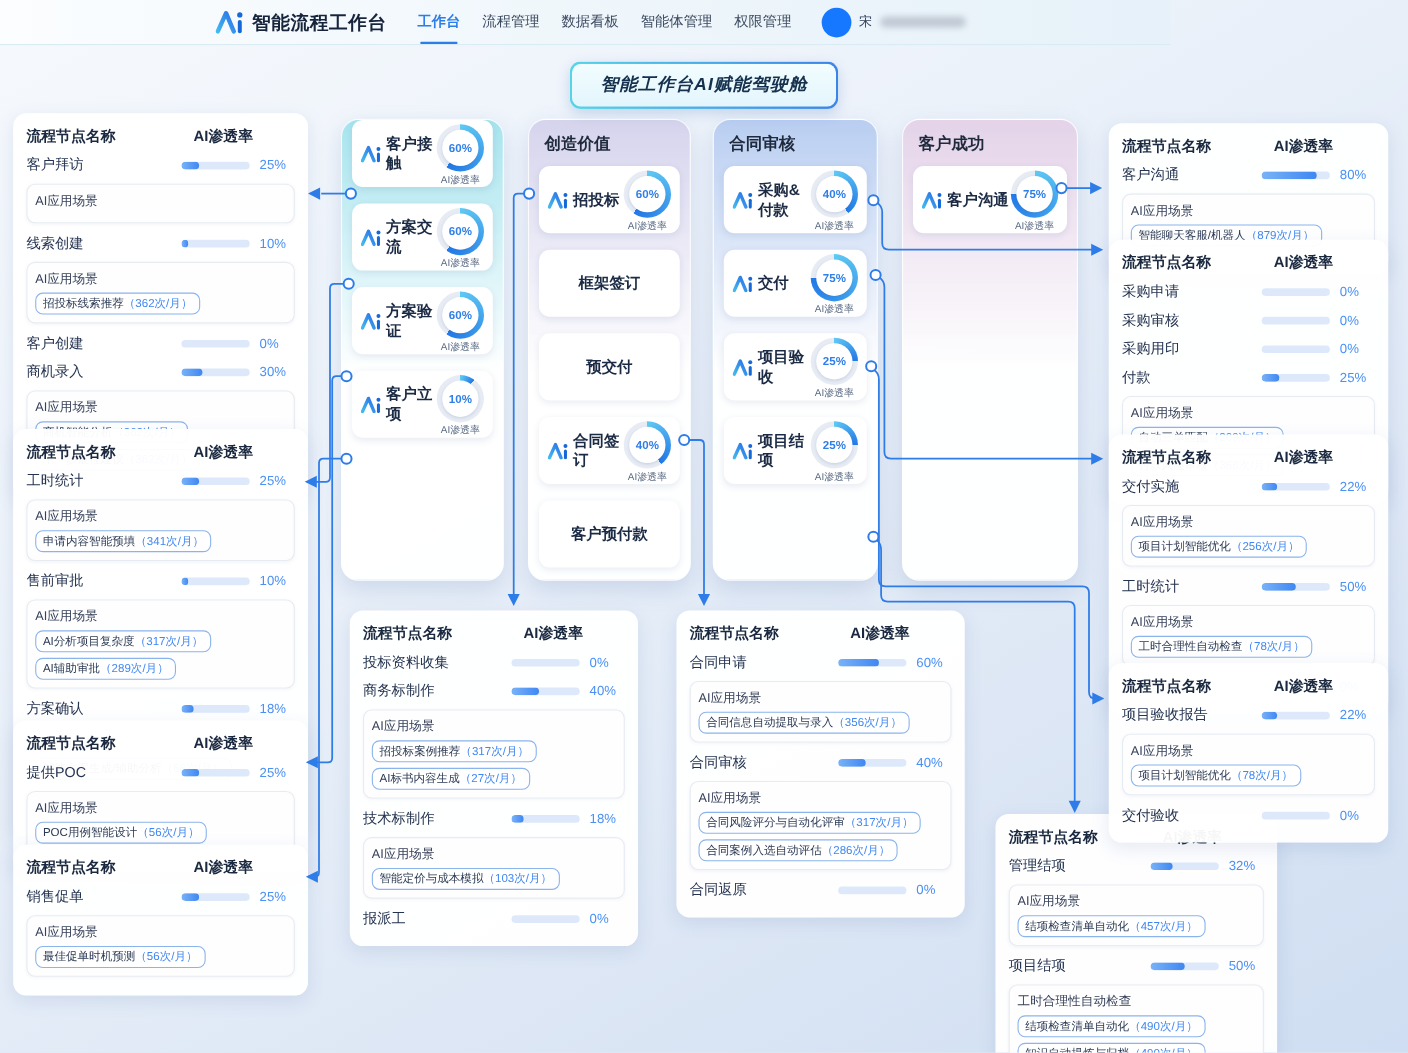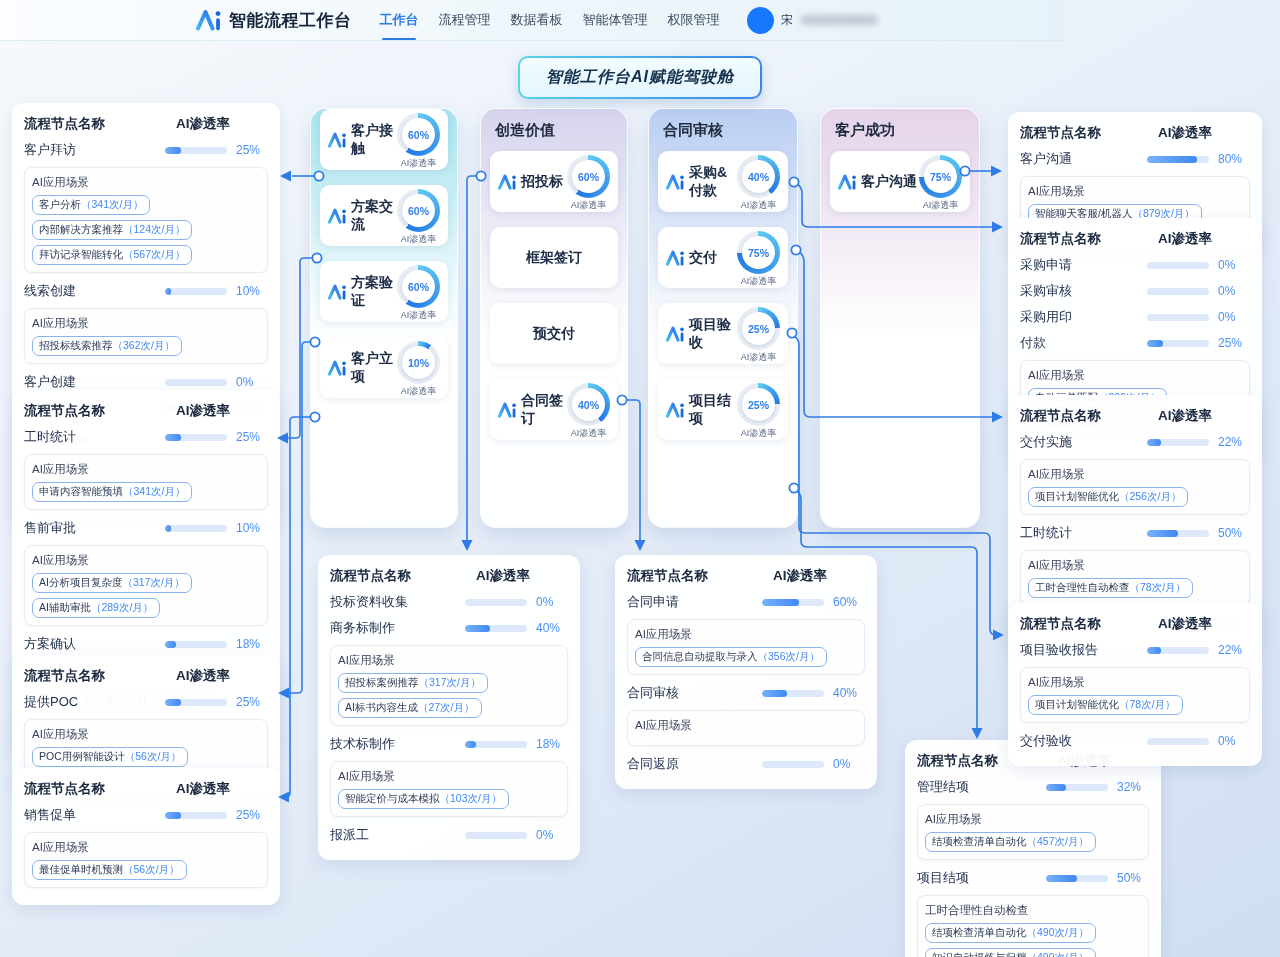--- a/index.html
+++ b/index.html
@@ -140,25 +140,20 @@
         </div>
         <div class="prow">
           <span class="rname">客户拜访</span>
           <span class="bar">
             <i style="width: 25%;"></i>
           </span>
           <span class="pct">25%</span>
         </div>
         <div class="scen">
           <div class="scenlb">AI应用场景</div>
-          <div class="tags">
-            <span class="pill"><span class="pn">客户分析</span><span class="pc">（341次/月）</span></span>
-            <span class="pill"><span class="pn">内部解决方案推荐</span><span class="pc">（124次/月）</span></span>
-            <span class="pill"><span class="pn">拜访记录智能转化</span><span class="pc">（567次/月）</span></span>
-          </div>
         </div>
         <div class="prow">
           <span class="rname">线索创建</span>
           <span class="bar">
             <i style="width: 10%;"></i>
           </span>
           <span class="pct">10%</span>
         </div>
         <div class="scen">
           <div class="scenlb">AI应用场景</div>
@@ -346,20 +341,24 @@
         </div>
         <div class="prow">
           <span class="rname">合同审核</span>
           <span class="bar">
             <i style="width: 40%;"></i>
           </span>
           <span class="pct">40%</span>
         </div>
         <div class="scen">
           <div class="scenlb">AI应用场景</div>
+          <div class="tags">
+            <span class="pill"><span class="pn">合同风险评分与自动化评审</span><span class="pc">（317次/月）</span></span>
+            <span class="pill"><span class="pn">合同案例入选自动评估</span><span class="pc">（286次/月）</span></span>
+          </div>
         </div>
         <div class="prow">
           <span class="rname">合同返原</span>
           <span class="bar">
             <i style="width: 0%;"></i>
           </span>
           <span class="pct">0%</span>
         </div>
       </div>
       <div class="panel" id="p-B3">
@@ -605,20 +604,23 @@
                 <path d="M2 19.5 L9.5 3 L16.5 19.5" fill="none" stroke="url(#aig)" stroke-width="4.2" stroke-linecap="round" stroke-linejoin="round"></path>
                 <line x1="22" y1="11" x2="22" y2="19.5" stroke="#1568d8" stroke-width="3.8" stroke-linecap="round"></line>
                 <circle cx="22" cy="4.6" r="2.5" fill="#1568d8"></circle>
               </svg>合同签订</span>
             <span class="cright">
               <span class="donut" style="--p: 40;">
                 <span class="dv">40%</span>
               </span>
               <span class="dcap">AI渗透率</span>
             </span>
+          </div>
+          <div class="card plain">
+            <span class="cname">客户预付款</span>
           </div>
         </div>
       </div>
       <div class="col" id="col-2" style="background: linear-gradient(rgb(185, 206, 241) 0%, rgba(255, 255, 255, 0.96) 55%);">
         <div class="coltitle">合同审核</div>
         <div class="cards">
           <div class="card">
             <span class="cname"><svg class="ai-ic" viewBox="0 0 26 22">
                 <path d="M2 19.5 L9.5 3 L16.5 19.5" fill="none" stroke="url(#aig)" stroke-width="4.2" stroke-linecap="round" stroke-linejoin="round"></path>
                 <line x1="22" y1="11" x2="22" y2="19.5" stroke="#1568d8" stroke-width="3.8" stroke-linecap="round"></line>

